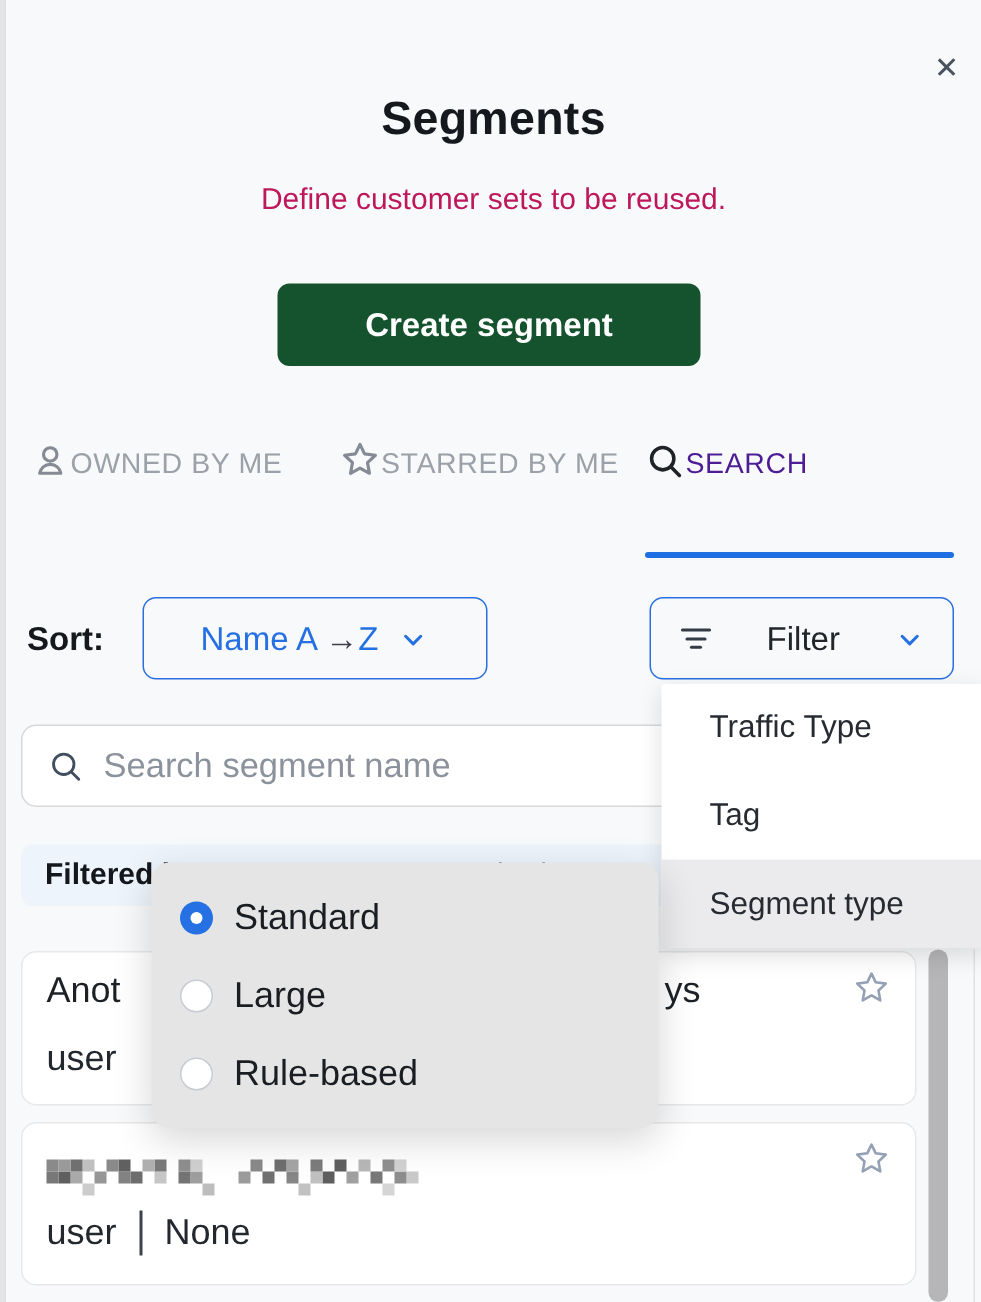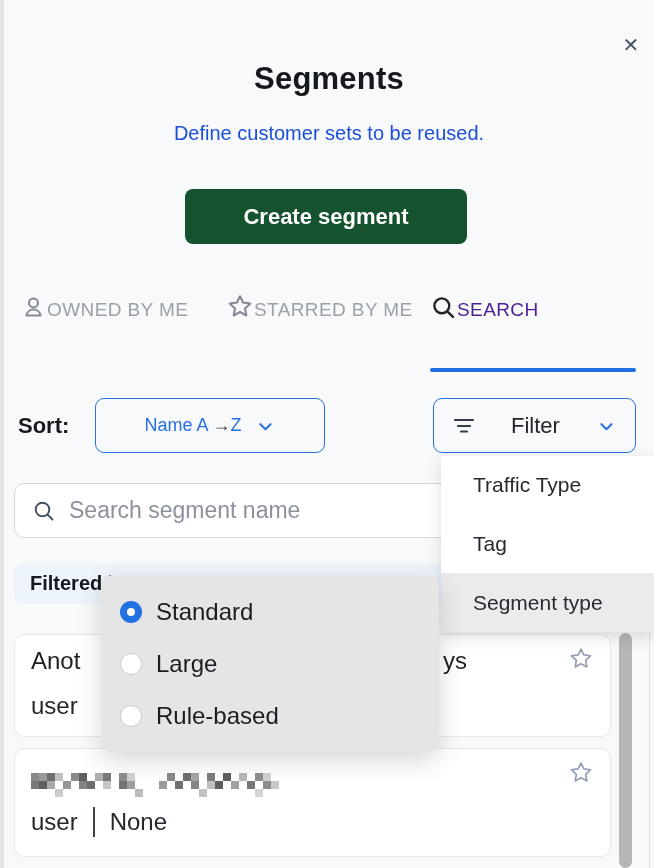--- a/index.html
+++ b/index.html
@@ -5,34 +5,34 @@
   * { margin:0; padding:0; box-sizing:border-box; }
   html,body { width:654px; height:868px; }
   body { font-family:"Liberation Sans","DejaVu Sans",sans-serif; background:#ebeced; }
   .screen { position:relative; width:654px; height:868px; overflow:hidden; }
   .backdrop-strip { position:absolute; left:0; top:0; width:4px; height:868px; background:#e4e5e7; }
   .modal { position:absolute; left:4px; top:0; width:650px; height:868px; background:#f8f9fa; box-shadow:-1px 0 0 #dfe0e2; }
 
   .close-btn { position:absolute; left:612px; top:30px; width:30px; height:30px; display:flex; align-items:center; justify-content:center; font-size:20px; color:#49525f; cursor:pointer; }
 
   .title { position:absolute; left:0; top:61px; width:650px; text-align:center; font-size:31px; font-weight:700; color:#15191e; letter-spacing:.2px; }
-  .subtitle { position:absolute; left:0; top:122px; width:650px; text-align:center; font-size:20px; color:#1d4ed8; }
+  .subtitle { position:absolute; left:0; top:122px; width:650px; text-align:center; font-size:20px; color:#be185d; }
 
   .create-btn { position:absolute; left:181px; top:189px; width:282px; height:55px; background:#14532d; border:none; border-radius:8px; color:#fff; font-size:22px; font-weight:600; font-family:inherit; cursor:pointer; }
 
   .tab { position:absolute; top:292px; width:206px; display:flex; flex-direction:row; align-items:center; cursor:pointer; }
   .tab .tab-icon { height:30px; display:flex; align-items:center; }
   .tab .tab-label { margin-top:6px; font-size:19px; letter-spacing:.4px; font-weight:500; color:#9ba1a9; }
   .tab.active .tab-label { color:#4c1d95; }
   .tab-underline { position:absolute; left:426px; top:368px; width:206px; height:4px; background:#1f6ee2; border-radius:2px; }
 
   .sort-label { position:absolute; left:14px; top:413px; font-size:22px; font-weight:700; color:#15181c; }
   .pill { position:absolute; top:398px; height:55px; border:1.5px solid #2a6fe0; border-radius:9px; display:flex; align-items:center; justify-content:center; background:transparent; cursor:pointer; }
   .sort-dd { left:91px; width:230px; gap:12px; }
-  .sort-value { font-size:18px; color:#2570e2; }
+  .sort-value { font-size:22px; color:#2570e2; }
   .sort-value .arrow { color:#3a4149; }
   .filter-btn { left:429px; width:203px; padding:0 18px; justify-content:space-between; }
   .filter-label { font-size:22px; color:#22262b; }
 
   .search-box { position:absolute; left:10px; top:483px; width:626px; height:55px; background:#fff; border:1px solid #d6d8da; border-radius:10px; display:flex; align-items:center; padding-left:17px; }
   .search-box input { border:none; outline:none; background:transparent; font-family:inherit; font-size:23px; color:#2a2f36; margin-left:13px; width:400px; }
   .search-box input::placeholder { color:#8b929c; }
 
   .filtered-bar { position:absolute; left:10px; top:563px; width:597px; height:41px; background:#edf4fc; border-radius:8px; display:flex; align-items:center; padding-left:16px; font-size:20px; color:#14171b; white-space:nowrap; overflow:hidden; }
   .filtered-bar .fb-prefix { font-weight:700; }

